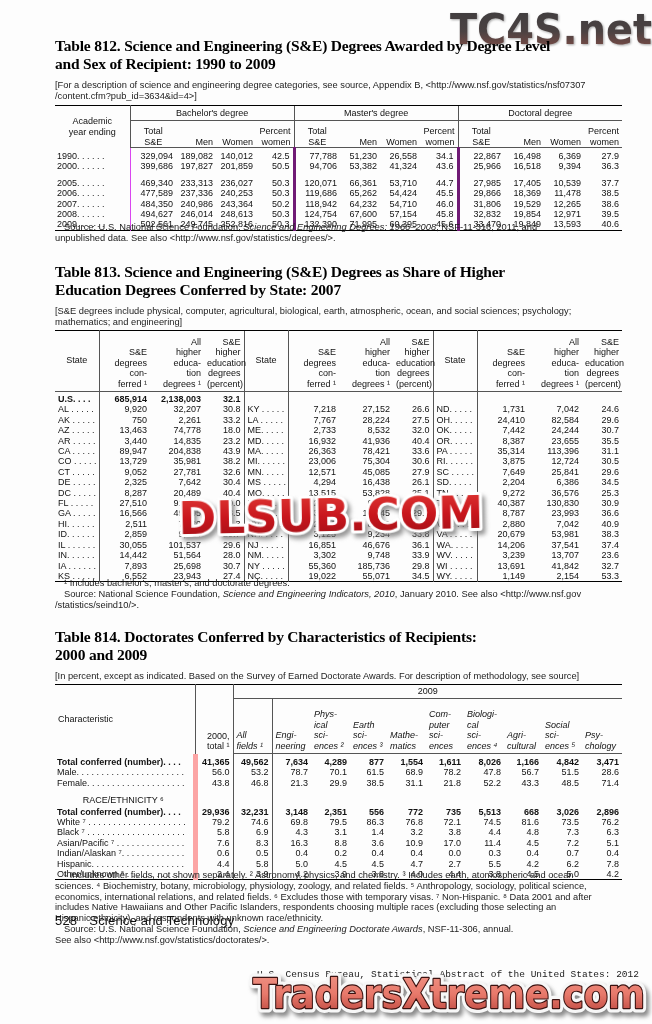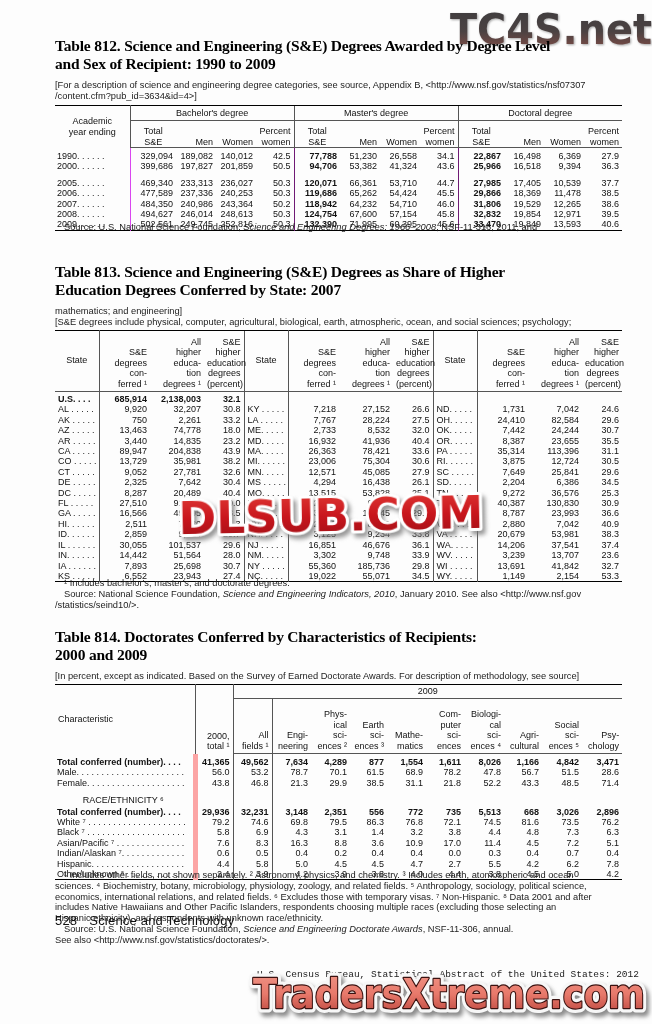--- a/index.html
+++ b/index.html
@@ -22,39 +22,39 @@
   .dtable tr.section td:first-child{text-align:center;}
   
   .t812{width:567px;border-bottom:1.4px solid #000;}
   .t812 tr.grp th{border-top:1.4px solid #000;height:14px;vertical-align:middle;}
   .t812 th.g{border-bottom:1px solid #555;border-left:1px solid #555;text-align:center;}
   .t812 th.stub{border-right:1px solid #555;vertical-align:middle;text-align:center;}
   .t812 tr.sub th{border-bottom:1px solid #555;vertical-align:bottom;height:26px;text-align:right;}
   .t812 tr.sub th.tot{text-align:center;}
   .t812 tr.sub th:nth-child(5),.t812 tr.sub th:nth-child(9){border-left:1px solid #555;}
   .t812 tbody td:first-child{border-right:1px solid #d946ef;}
-  .t812 tbody td:nth-child(6),.t812 tbody td:nth-child(10){border-left:1px solid #701a75;font-weight:bold;}
+  .t812 tbody td:nth-child(6),.t812 tbody td:nth-child(10){border-left:3px solid #701a75;}
   .t812 tbody tr:first-child td{padding-top:3px;}
   
   .t813{width:567px;border-bottom:1.4px solid #000;}
   .t813 thead th{border-top:1.4px solid #000;border-bottom:1px solid #555;
                  vertical-align:bottom;text-align:right;height:58px;padding-bottom:2px;}
   .t813 thead th.st{vertical-align:middle;text-align:center;border-right:1px solid #555;}
   .t813 thead th.gb{border-left:1px solid #555;}
   .t813 tbody td:nth-child(1),.t813 tbody td:nth-child(5),.t813 tbody td:nth-child(9)
        {border-right:1px solid #555;text-align:left;padding-left:3px;}
   .t813 tbody td:nth-child(5),.t813 tbody td:nth-child(9){border-left:1px solid #555;}
   .t813 tbody tr:first-child td{padding-top:2px;}
   
   .t814{width:567px;border-bottom:1.4px solid #000;}
   .t814 tr.top th{border-top:1.4px solid #000;}
   .t814 th.g{border-bottom:1px solid #555;text-align:center;height:13px;vertical-align:middle;}
   .t814 th.stub{border-right:1px solid #555;vertical-align:middle;text-align:left;}
   .t814 th.y2000{border-right:1px solid #555;vertical-align:bottom;text-align:right;padding-bottom:2px;}
-  .t814 tr.fields th{border-bottom:1px solid #555;vertical-align:bottom;text-align:right;height:52px;padding-bottom:2px;}
+  .t814 tr.fields th{border-bottom:1px solid #555;vertical-align:bottom;text-align:left;height:52px;padding-bottom:2px;font-style:italic;}
   .t814 tr.fields th:first-child{border-right:1px solid #555;}
   .t814 tbody td:first-child{border-right:5px solid #fca5a5;}
   .t814 tbody td:nth-child(2){border-right:1px solid #555;}
   .t814 tbody td:nth-child(3){border-right:1px solid #555;}
   .t814 tbody tr:first-child td{padding-top:3px;}
   
   .pagefoot{font-size:13px;letter-spacing:.2px;color:#111;}
   .pagefoot .num{margin-right:12px;}
   .imprint{font-size:9.5px;color:#222;font-family:Liberation Mono, monospace;}
   .src{font-size:9.3px;line-height:10.8px;color:#222;}
@@ -236,29 +236,30 @@
           <td>13,593</td>
           <td>40.6</td>
         </tr>
       </tbody>
   </table>
 
   <div class="abs src" style="top:222px;left:55px;width:590px">
     <div class="ln ind">
       <span>Source: U.S. National Science Foundation, </span><i>Science and Engineering Degrees: 1966–2008</i><span>, NSF-11-316, 2011, and</span>
     </div>
+    <div class="ln">unpublished data. See also &lt;http://www.nsf.gov/statistics/degrees/&gt;.</div>
   </div>
 
   <div class="abs ttl" style="top:263px;left:55px;width:575px">
     <div>Table 813. Science and Engineering (S&amp;E) Degrees as Share of Higher</div>
     <div>Education Degrees Conferred by State: 2007</div>
   </div>
   <div class="abs note" style="top:306px;left:55px;width:590px">
+    <div class="ln">[S&amp;E degrees include physical, computer, agricultural, biological, earth, atmospheric, ocean, and social sciences; psychology;</div>
     <div class="ln">mathematics; and engineering]</div>
-    <div class="ln">[S&amp;E degrees include physical, computer, agricultural, biological, earth, atmospheric, ocean, and social sciences; psychology;</div>
   </div>
 
   <table class="abs dtable t813" style="top:330px;left:55px">
     <colgroup>
       <col style="width:44px">
         <col style="width:51px">
         <col style="width:54px">
         <col style="width:40px">
       <col style="width:44px">
         <col style="width:51px">

